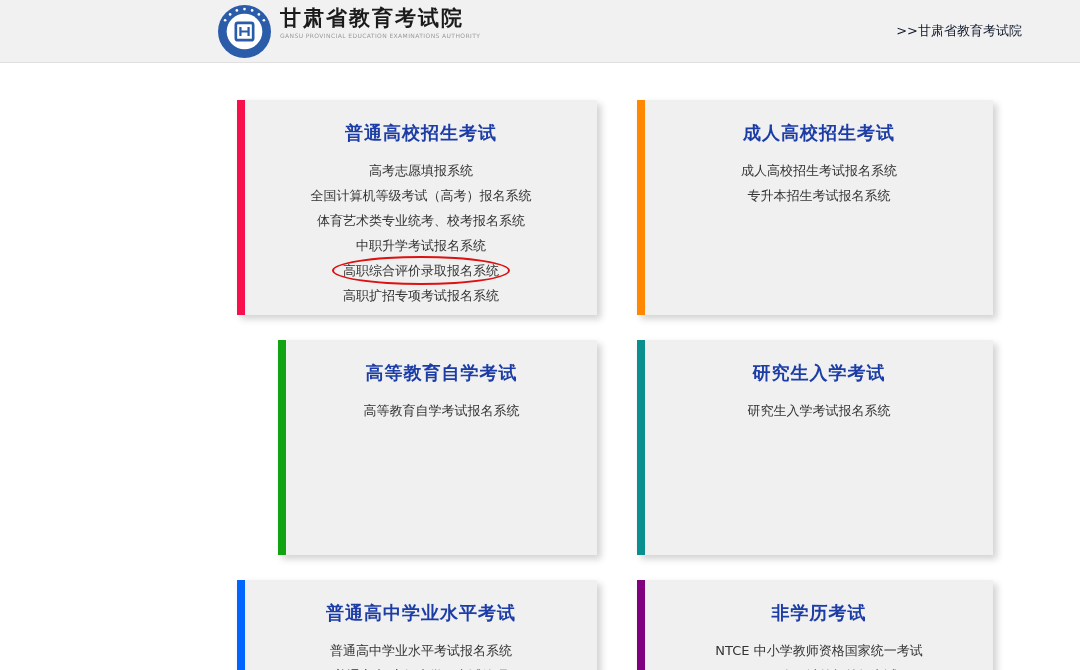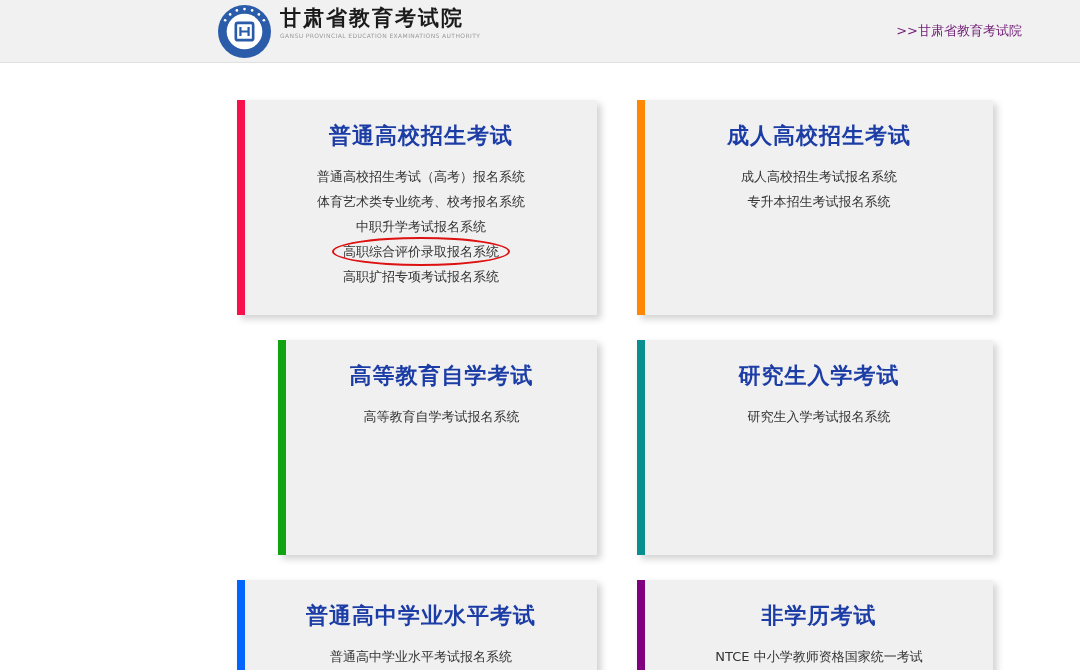--- a/index.html
+++ b/index.html
@@ -28,21 +28,21 @@
     letter-spacing: 2px; line-height: 26px;
   }
   .logo-subtitle {
     font-size: 6px; color: #9a9a9a; letter-spacing: 0.4px;
     margin-top: 1px; white-space: nowrap;
   }
   .home-link {
     position: absolute;
     right: 58px; top: 50%;
     transform: translateY(-50%);
-    font-size: 13px; color: #701a75;
+    font-size: 13px; color: #0f172a;
     text-decoration: none;
     cursor: pointer;
   }
   
   .cards-grid {
     margin: 37px 0 0 237px;
     width: 756px;
     display: grid;
     grid-template-columns: 360px 356px;
     column-gap: 40px;
@@ -51,21 +51,21 @@
   .card {
     position: relative;
     height: 215px;
     background: #f0f0f0;
     border-left: 8px solid #cccccc;
     box-shadow: 4px 4px 7px rgba(0,0,0,0.18);
     padding-top: 21px;
   }
   .card-title {
     text-align: center;
-    font-size: 22px;
+    font-size: 18px;
     font-weight: bold;
     color: #1c3da6;
     margin-bottom: 13px;
     letter-spacing: 1px;
   }
   .card-link {
     display: block;
     text-align: center;
     font-size: 13px;
     color: #333333;
@@ -109,21 +109,22 @@
       <div class="logo-subtitle">GANSU PROVINCIAL EDUCATION EXAMINATIONS AUTHORITY</div>
     </div>
   </div>
   <a class="home-link">&gt;&gt;甘肃省教育考试院</a>
 </header>
 
 <main class="cards-grid">
 
   <section class="card" style="border-left-color: rgb(248, 16, 77);">
     <h2 class="card-title">普通高校招生考试</h2>
-    <a class="card-link">普通高校招生考试（高考）报名系统</a>
+    <a class="card-link">高考志愿填报系统</a>
+    <a class="card-link">全国计算机等级考试（高考）报名系统</a>
     <a class="card-link">体育艺术类专业统考、校考报名系统</a>
     <a class="card-link">中职升学考试报名系统</a>
     <a class="card-link">
       <span class="circled-wrap">
         <span>高职综合评价录取报名系统</span>
         <span class="red-ellipse"></span>
       </span>
     </a>
     <a class="card-link">高职扩招专项考试报名系统</a>
   </section>

